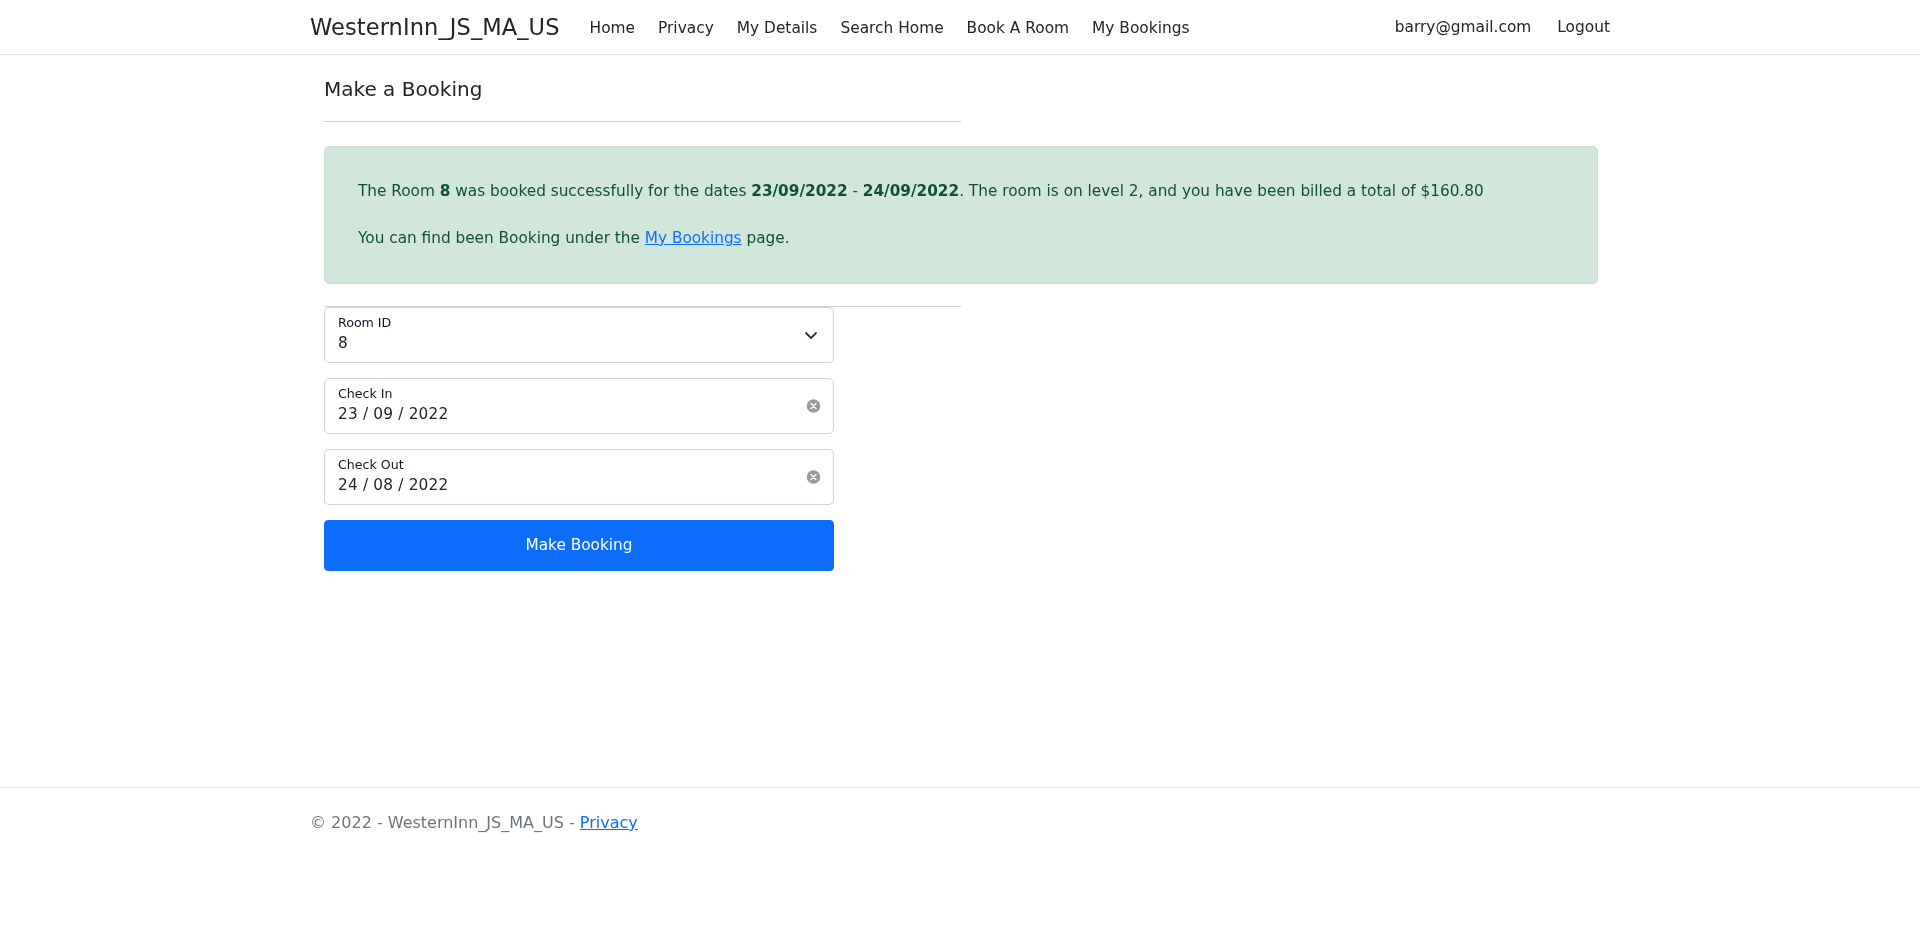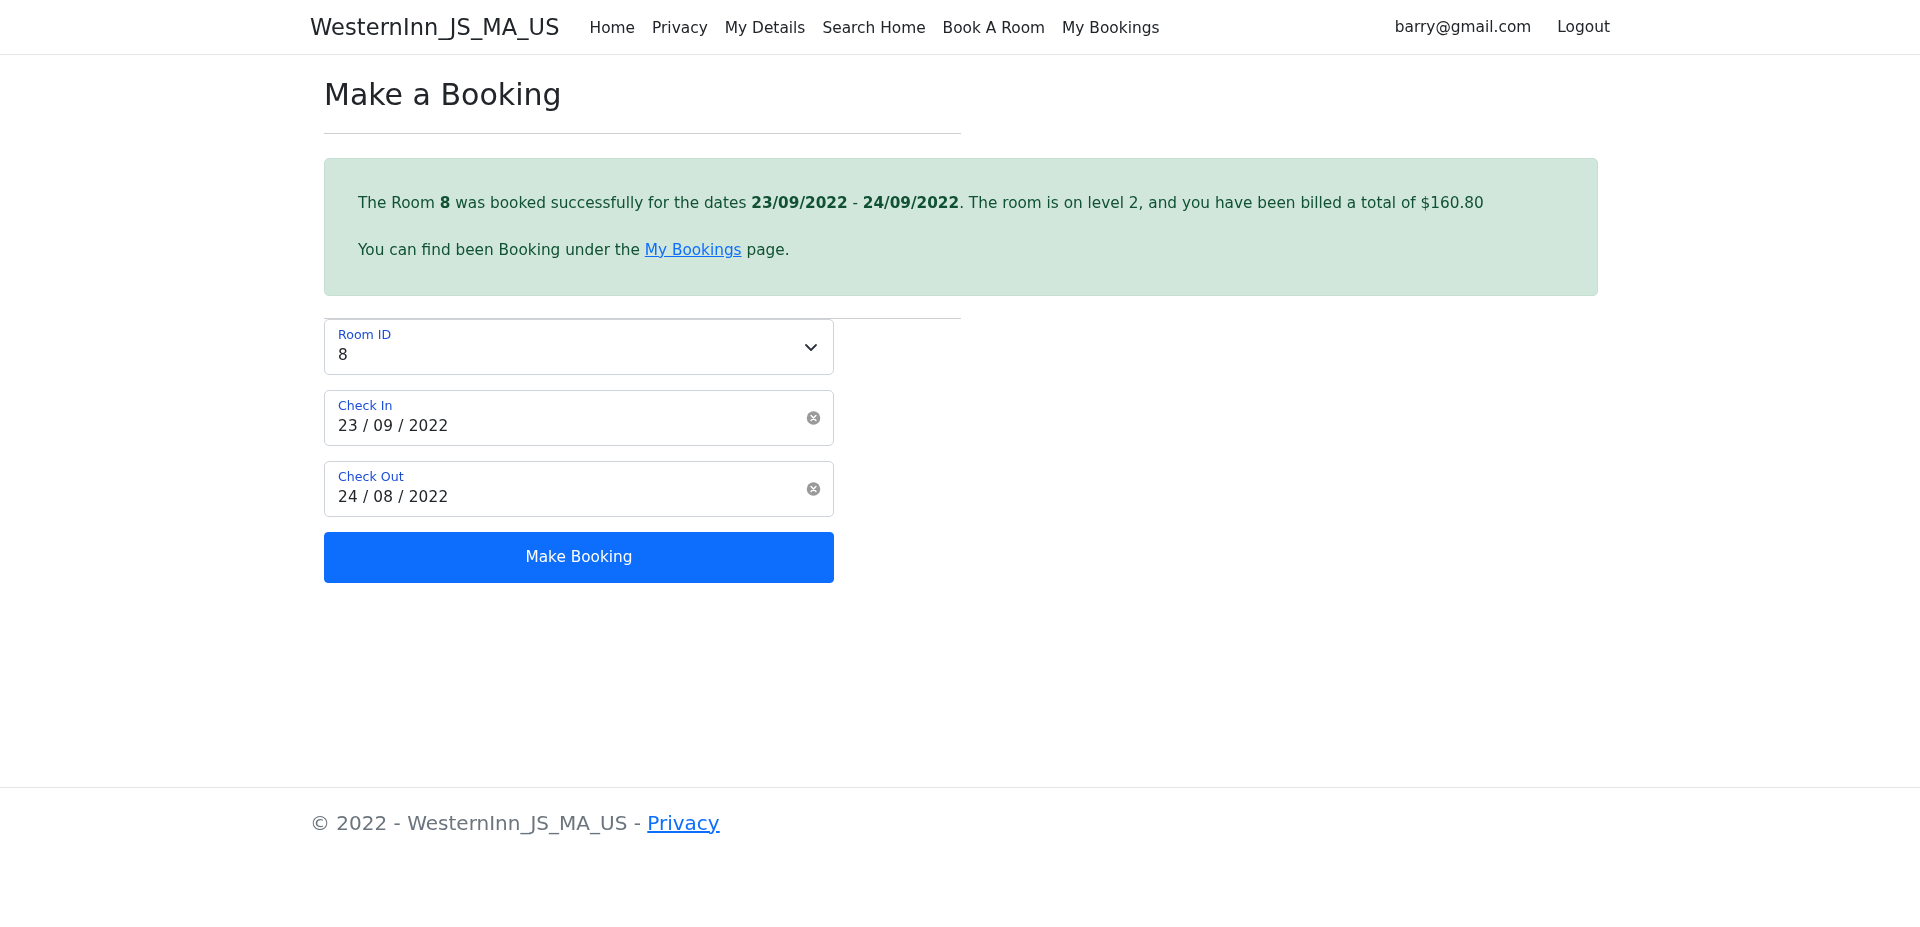--- a/index.html
+++ b/index.html
@@ -38,21 +38,21 @@
     color: #212529;
     letter-spacing: 0.1px;
     white-space: nowrap;
     text-decoration: none;
     margin-right: 30px;
     font-weight: 400;
   }
   .nav-links {
     display: flex;
     align-items: flex-end;
-    gap: 17px;
+    gap: 23px;
     list-style: none;
     margin: 0;
     padding: 0;
   }
   .nav-links a, .nav-right a {
     font-size: 15.4px;
     color: #212529;
     text-decoration: none;
     white-space: nowrap;
   }
@@ -68,21 +68,21 @@
   .page {
     height: calc(927px - 55px - 70px);
     position: relative;
   }
   .container {
     padding-left: 324px;
     padding-right: 324px;
     padding-top: 22px;
   }
   .page-title {
-    font-size: 30px;
+    font-size: 20px;
     font-weight: 400;
     color: #212529;
     margin: 0 0 20px 0;
     line-height: 1.2;
   }
   hr.rule {
     border: none;
     border-top: 1px solid #cfcfcf;
     margin: 0;
     width: 637px;
@@ -122,21 +122,21 @@
     border: 1px solid #ced4da;
     border-radius: 5px;
     background: #ffffff;
     margin-bottom: 15px;
   }
   .field-label {
     position: absolute;
     left: 13px;
     top: 7px;
     font-size: 12.6px;
-    color: #1d4ed8;
+    color: #0f172a;
     line-height: 1.2;
     pointer-events: none;
   }
   .field-value {
     position: absolute;
     left: 13px;
     top: 26px;
     font-size: 15.3px;
     color: #212529;
     line-height: 1.2;
@@ -186,21 +186,21 @@
     bottom: 0;
     width: 1920px;
     height: 70px;
     border-top: 1px solid #e6e6e6;
     background: #ffffff;
     display: flex;
     align-items: center;
   }
   .footer-inner {
     padding-left: 310px;
-    font-size: 20px;
+    font-size: 16px;
     color: #6c757d;
   }
   .footer-inner a {
     color: #0d6efd;
     text-decoration: underline;
   }
 </style>
 </head>
 <body>
 

